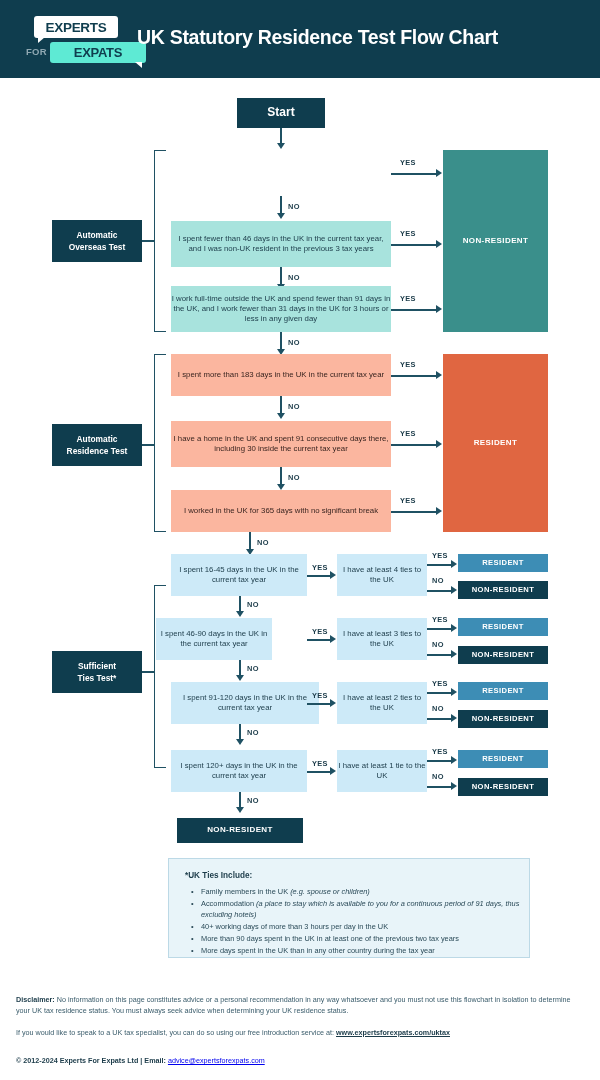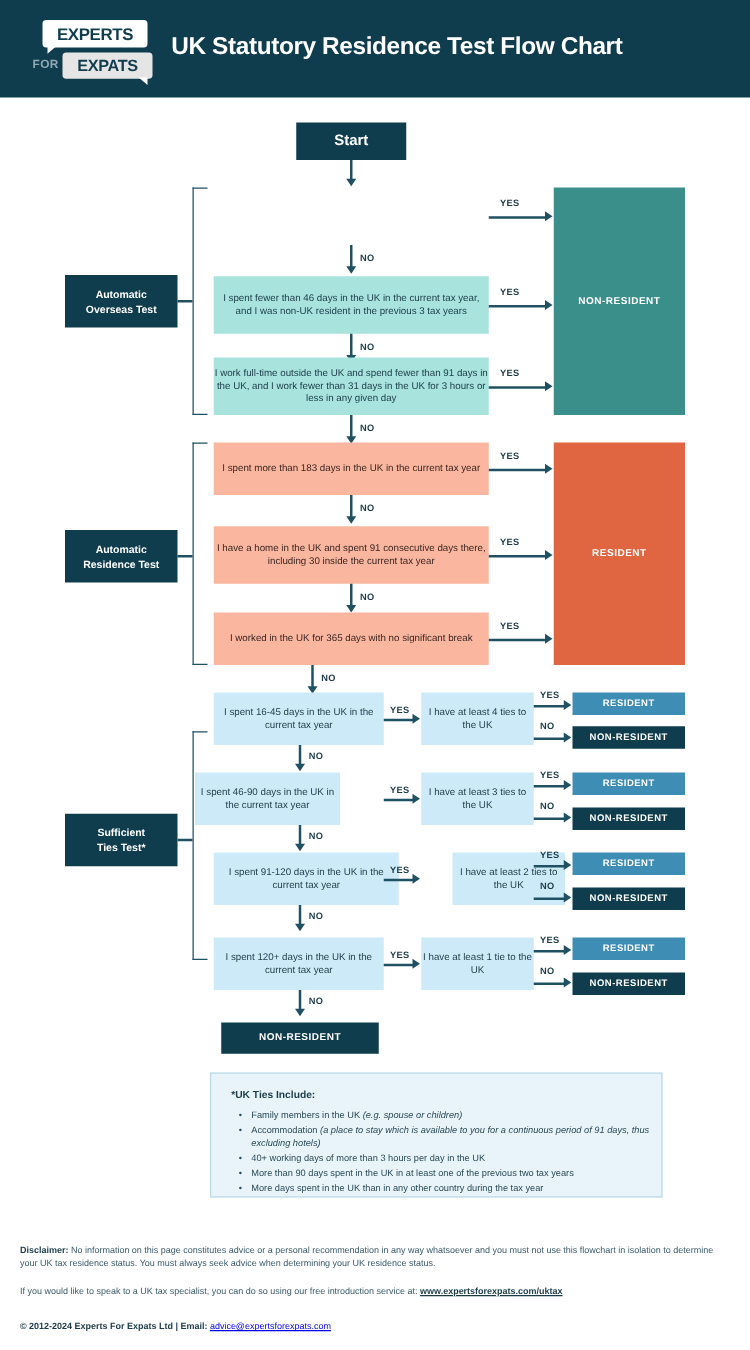--- a/index.html
+++ b/index.html
@@ -22,22 +22,22 @@
     position:absolute; left:8px; top:0px; width:84px; height:22px;
     background:#ffffff; border-radius:3px;
     display:flex; align-items:center; justify-content:center;
     color:#0f3d4e; font-size:13.5px; font-weight:bold; letter-spacing:-0.3px;
   }
   .logo-b1:after{
     content:""; position:absolute; left:4px; bottom:-5px;
     border-left:7px solid #ffffff; border-bottom:6px solid transparent;
   }
   .logo-b2 {
-    position:absolute; left:24px; top:26px; width:72px; height:21px;
-    background:#e5e5e5; border-radius:3px;
+    position:absolute; left:24px; top:26px; width:96px; height:21px;
+    background:#5eead4; border-radius:3px;
     display:flex; align-items:center; justify-content:center;
     color:#0f3d4e; font-size:13px; font-weight:bold; letter-spacing:-0.3px;
   }
   .logo-b2:after{
     content:""; position:absolute; right:4px; bottom:-5px;
     border-right:7px solid #ffffff; border-bottom:6px solid transparent;
   }
   .logo-for {
     position:absolute; left:0px; top:30px;
     color:#8fa8b2; font-size:9.5px; font-weight:bold; letter-spacing:0.3px;
@@ -244,21 +244,21 @@
   <div class="box res-blue" style="left:458px; top:618px; width:90px; height:18px;">RESIDENT</div>
   <div class="box res-navy" style="left:458px; top:646px; width:90px; height:18px;">NON-RESIDENT</div>
 
   <div class="box q-blue" style="left:171px; top:682px; width:148px; height:42px;">I spent 91-120 days in the UK in the current tax year</div>
   <div class="vline" style="left:239px; top:724px; height:16px;"></div>
   <div class="arrow-d" style="left:235.5px; top:739px;"></div>
   <div class="lbl" style="left:247px; top:728px;">NO</div>
   <div class="hline" style="left:307px; top:703px; width:24px;"></div>
   <div class="arrow-r" style="left:330px; top:699px;"></div>
   <div class="lbl" style="left:312px; top:691px;">YES</div>
-  <div class="box q-blue" style="left:337px; top:682px; width:90px; height:42px;margin-left:25px;">I have at least 2 ties to the UK</div>
+  <div class="box q-blue" style="left:337px; top:682px; width:90px; height:42px;">I have at least 2 ties to the UK</div>
   <div class="hline" style="left:427px; top:692px; width:25px;"></div>
   <div class="arrow-r" style="left:451px; top:688px;"></div>
   <div class="lbl" style="left:432px; top:679px;">YES</div>
   <div class="hline" style="left:427px; top:718px; width:25px;"></div>
   <div class="arrow-r" style="left:451px; top:714px;"></div>
   <div class="lbl" style="left:432px; top:704px;">NO</div>
   <div class="box res-blue" style="left:458px; top:682px; width:90px; height:18px;">RESIDENT</div>
   <div class="box res-navy" style="left:458px; top:710px; width:90px; height:18px;">NON-RESIDENT</div>
 
   <div class="box q-blue" style="left:171px; top:750px; width:136px; height:42px;">I spent 120+ days in the UK in the current tax year</div>

